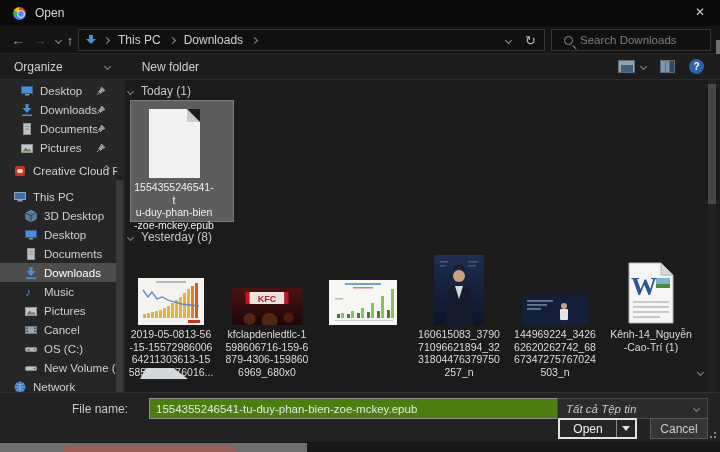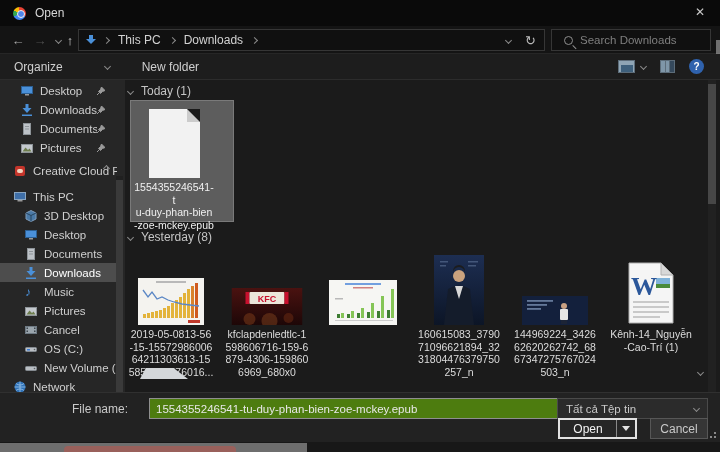--- a/index.html
+++ b/index.html
@@ -73,21 +73,21 @@
   .main-chev-down { position:absolute; left:573px; top:290px; }
   .main-scroll-track { position:absolute; left:708px; top:80px; width:8px; height:312px; background:#212121; }
   .main-scroll-thumb { position:absolute; left:708px; top:84px; width:8px; height:120px; background:#474747; }
 
   
   .footer { position:absolute; left:0; top:392px; width:720px; height:50px; background:#222222; border-top:1px solid #303030; }
   .fn-label { position:absolute; left:0; top:9px; width:128px; text-align:right; color:#c9c9c9; font-size:12px; }
   .fn-input-wrap { position:absolute; left:133px; top:5px; width:436px; height:21px; background:#4d7c0f; border:1px solid #8f8f8f; display:flex; align-items:center;margin-left:16px; }
   .fn-input { flex:1; background:transparent; border:none; outline:none; color:#e8e8e8; font-size:11.5px; padding-left:6px; font-family:"Liberation Sans",sans-serif; }
   .fn-chev { margin-right:7px; }
-  .ft-select { position:absolute; left:557px; top:5px; width:151px; height:21px; background:#2b2b2b; border:1px solid #4a4a4a; display:flex; align-items:center; color:#c9c9c9; font-size:11.5px; }
+  .ft-select { position:absolute; left:557px; top:5px; width:151px; height:21px; background:#2b2b2b; border:1px solid #4a4a4a; display:flex; align-items:center; color:#c9c9c9; font-size:11.5px;font-style:italic; }
   .ft-select .lbl { padding-left:8px; }
   .ft-select .chev { margin-left:auto; margin-right:8px; }
   .open-btn { position:absolute; left:558px; top:25px; width:79px; height:21px; border:2px solid #e2e2e2; background:#262626; display:flex; }
   .open-main { flex:1; color:#f2f2f2; font-size:12px; display:flex; align-items:center; justify-content:center; }
   .open-arrow { width:19px; border-left:1px solid #8a8a8a; display:flex; align-items:center; justify-content:center; }
   .tri-down { width:0; height:0; border-left:4px solid transparent; border-right:4px solid transparent; border-top:5px solid #e2e2e2; }
   .cancel-btn { position:absolute; left:650px; top:25px; width:58px; height:21px; background:#363636; border:1px solid #575757; color:#c9c9c9; font-size:12px; display:flex; align-items:center; justify-content:center; }
   .resize-grip { position:absolute; right:4px; bottom:2px; width:8px; height:8px;
     background:
       radial-gradient(circle at 7px 1px, #8a8a8a 1px, transparent 1.3px),

